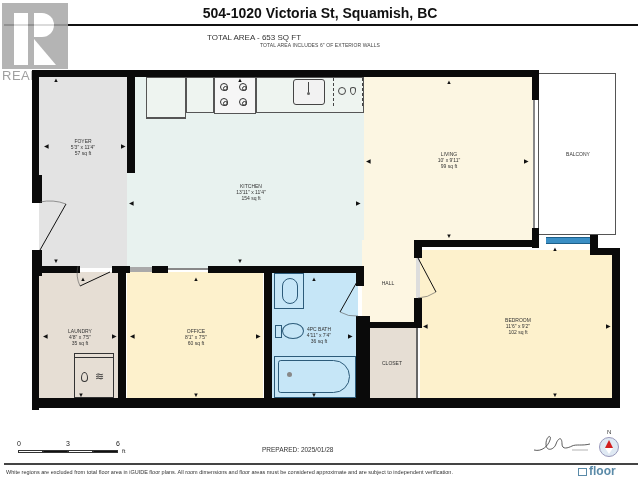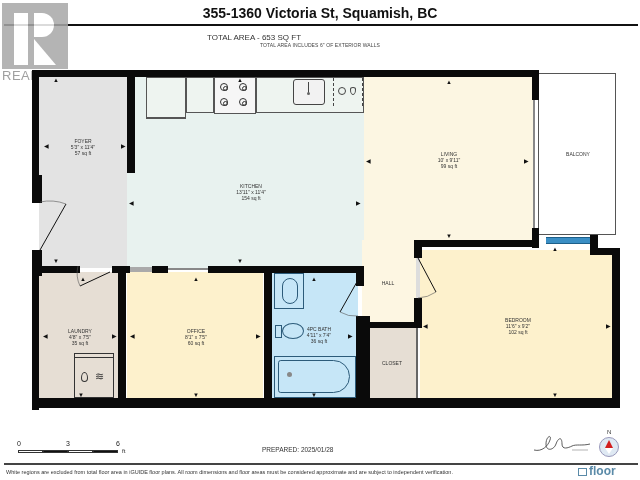--- a/index.html
+++ b/index.html
@@ -23,21 +23,21 @@
   .burner::after{content:"";position:absolute;left:1.5px;top:1.5px;width:3px;height:3px;border:1px solid #333;border-radius:50%;}
   .fixture{position:absolute;border:1px solid #2c5b7a;box-sizing:border-box;}
   .scale-seg{position:absolute;height:3px;border:1px solid #333;box-sizing:border-box;}
   .footer{left:6px;top:469px;font-size:5.5px;color:#333;}
   .prepared{left:262px;top:446px;font-size:6.5px;color:#333;}
   .iguide{left:578px;top:464px;font-size:12px;color:#5a8aa8;font-weight:bold;}
 </style>
 </head>
 <body>
 
-<div class="abs title">355-1360 Victoria St, Squamish, BC</div>
+<div class="abs title">504-1020 Victoria St, Squamish, BC</div>
 <div class="abs hr" style="left:4px;top:24px;width:634px;height:1.5px;"></div>
 <div class="abs sub1">TOTAL AREA - 653 SQ FT</div>
 <div class="abs sub2">TOTAL AREA INCLUDES 6" OF EXTERIOR WALLS</div>
 
 <div class="abs realtor" style="opacity:0.85;">
   <div class="r-stem"></div>
     <div class="r-bowl"></div>
     <div class="r-leg"></div>
 </div>
 <div class="abs realtor-text"><span>REALTOR</span><sup style="font-size:6px;">®</sup></div>

